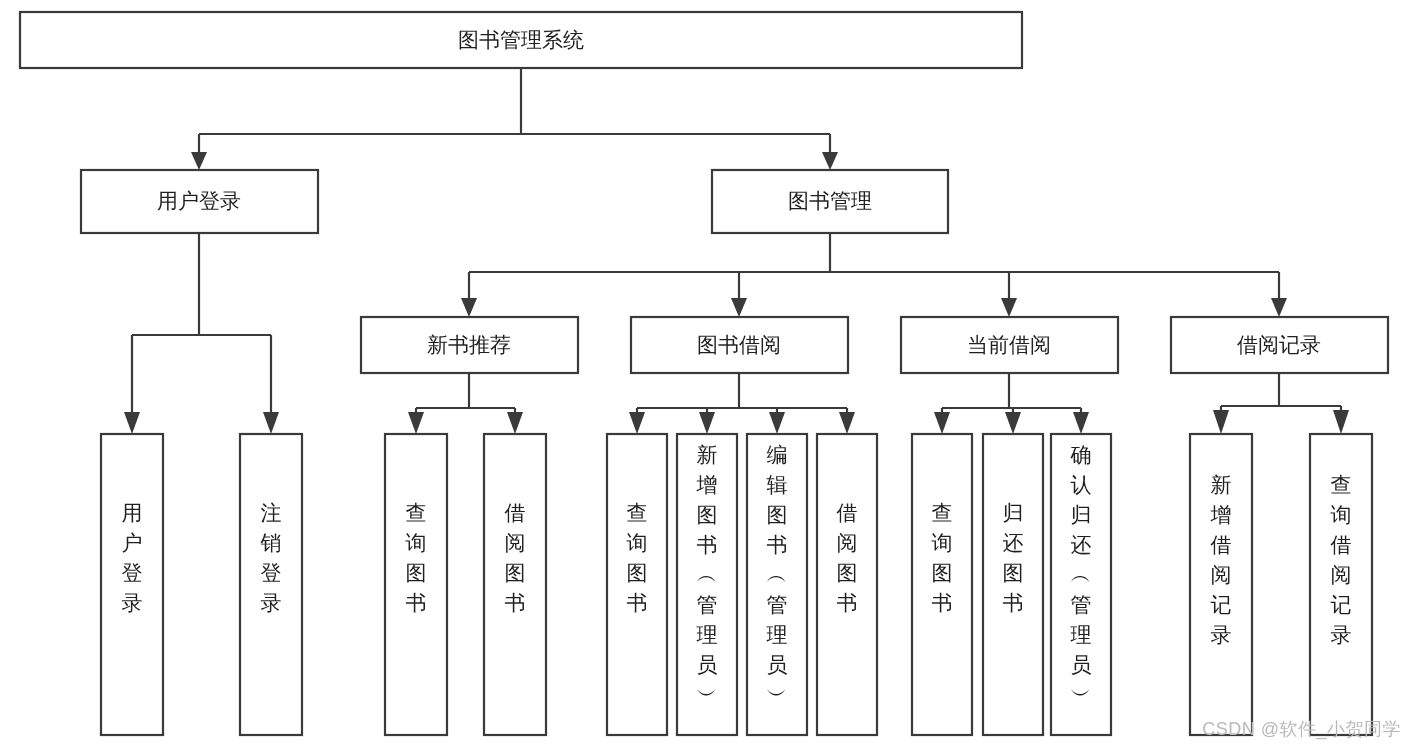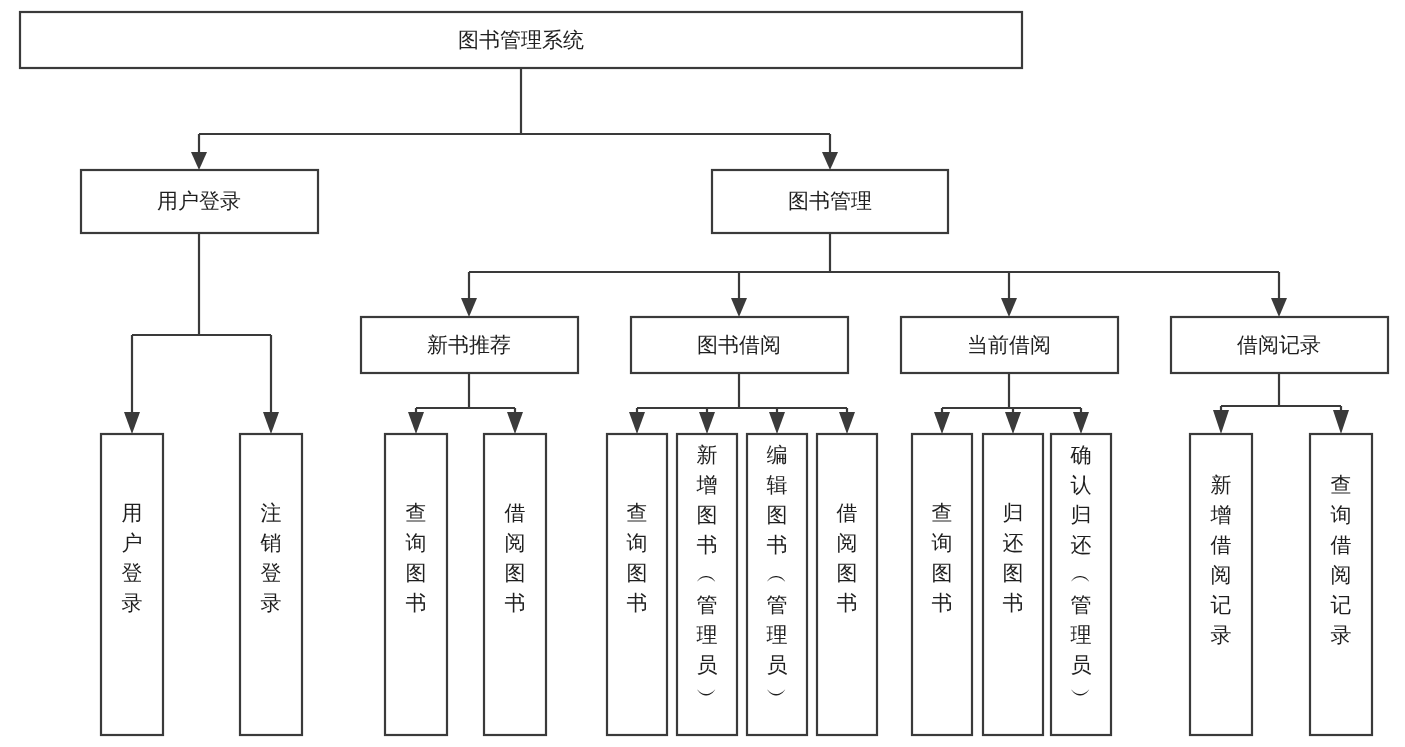--- a/index.html
+++ b/index.html
@@ -231,13 +231,14 @@
       <rect class="node-box" x="1190" y="434" width="62" height="301"></rect>
       <text class="node-label-leaf" x="1221" y="492"><tspan x="1221" y="492">新</tspan><tspan x="1221" y="522">增</tspan><tspan x="1221" y="552">借</tspan><tspan x="1221" y="582">阅</tspan><tspan x="1221" y="612">记</tspan><tspan x="1221" y="642">录</tspan></text>
     </g>
     <g>
       <rect class="node-box" x="1310" y="434" width="62" height="301"></rect>
       <text class="node-label-leaf" x="1341" y="492"><tspan x="1341" y="492">查</tspan><tspan x="1341" y="522">询</tspan><tspan x="1341" y="552">借</tspan><tspan x="1341" y="582">阅</tspan><tspan x="1341" y="612">记</tspan><tspan x="1341" y="642">录</tspan></text>
     </g>
 
   </svg>
 
+  <div class="watermark">CSDN @软件_小贺同学</div>
 </div>
 
 </body></html>

